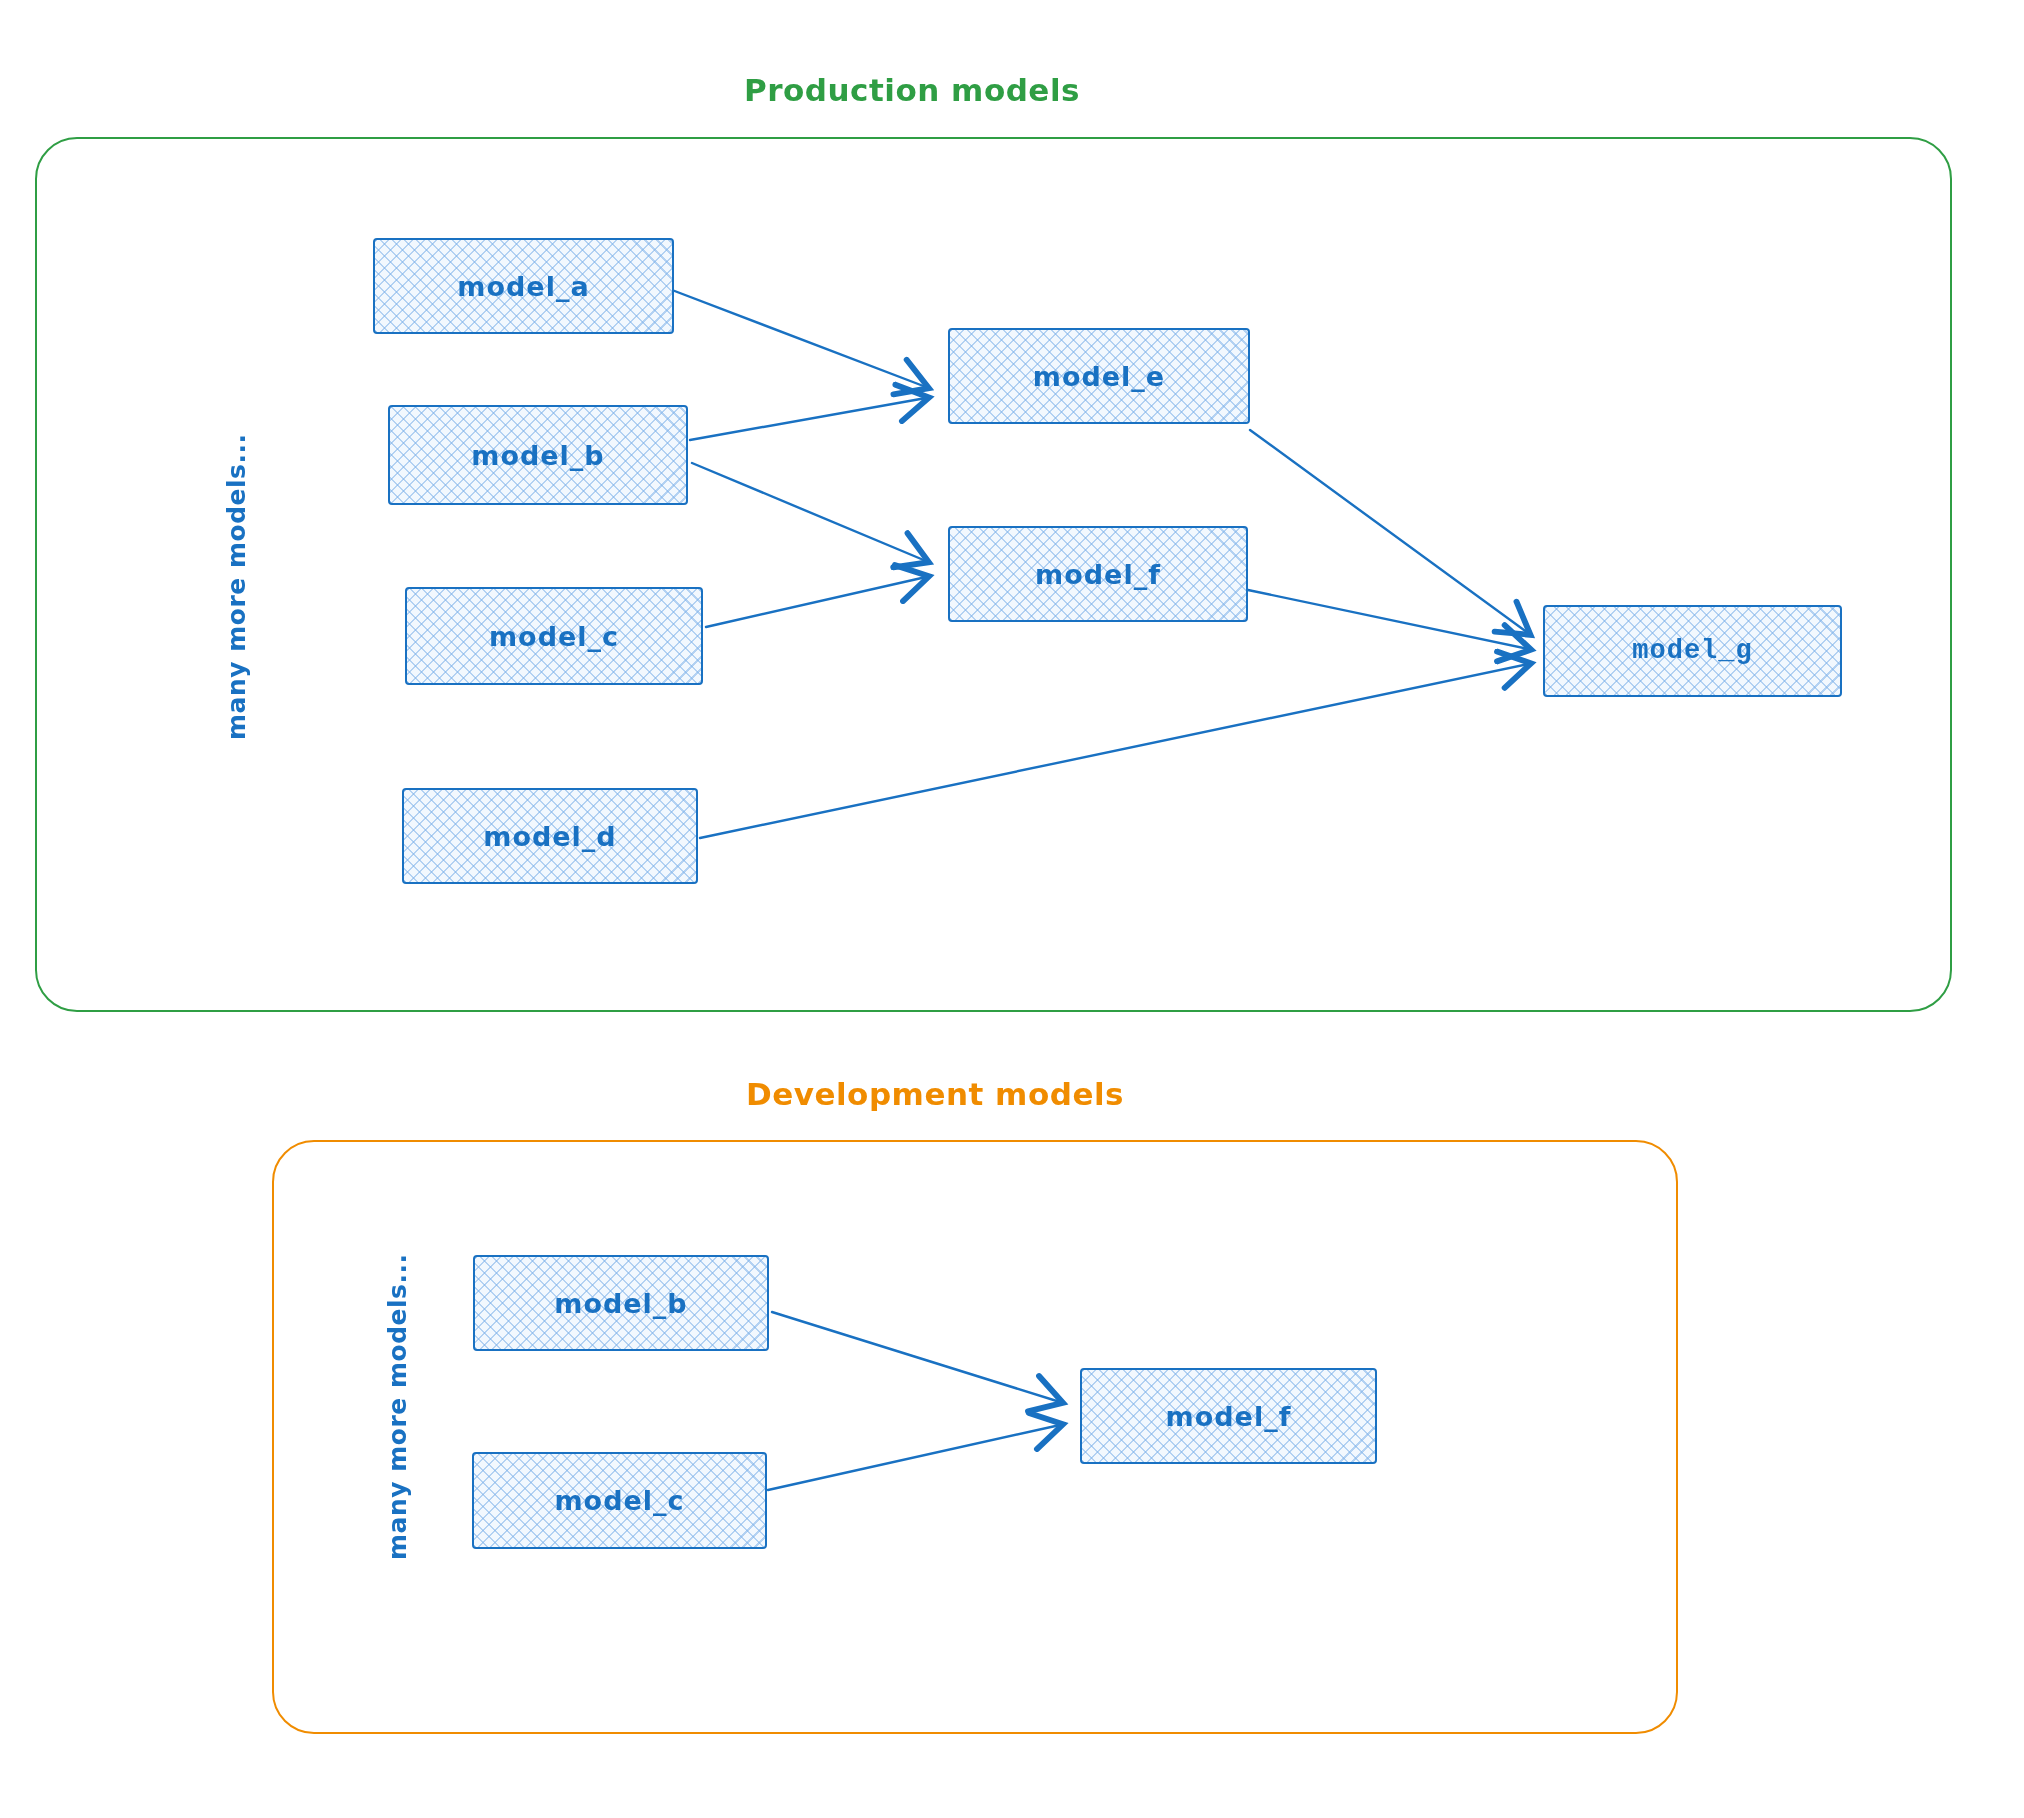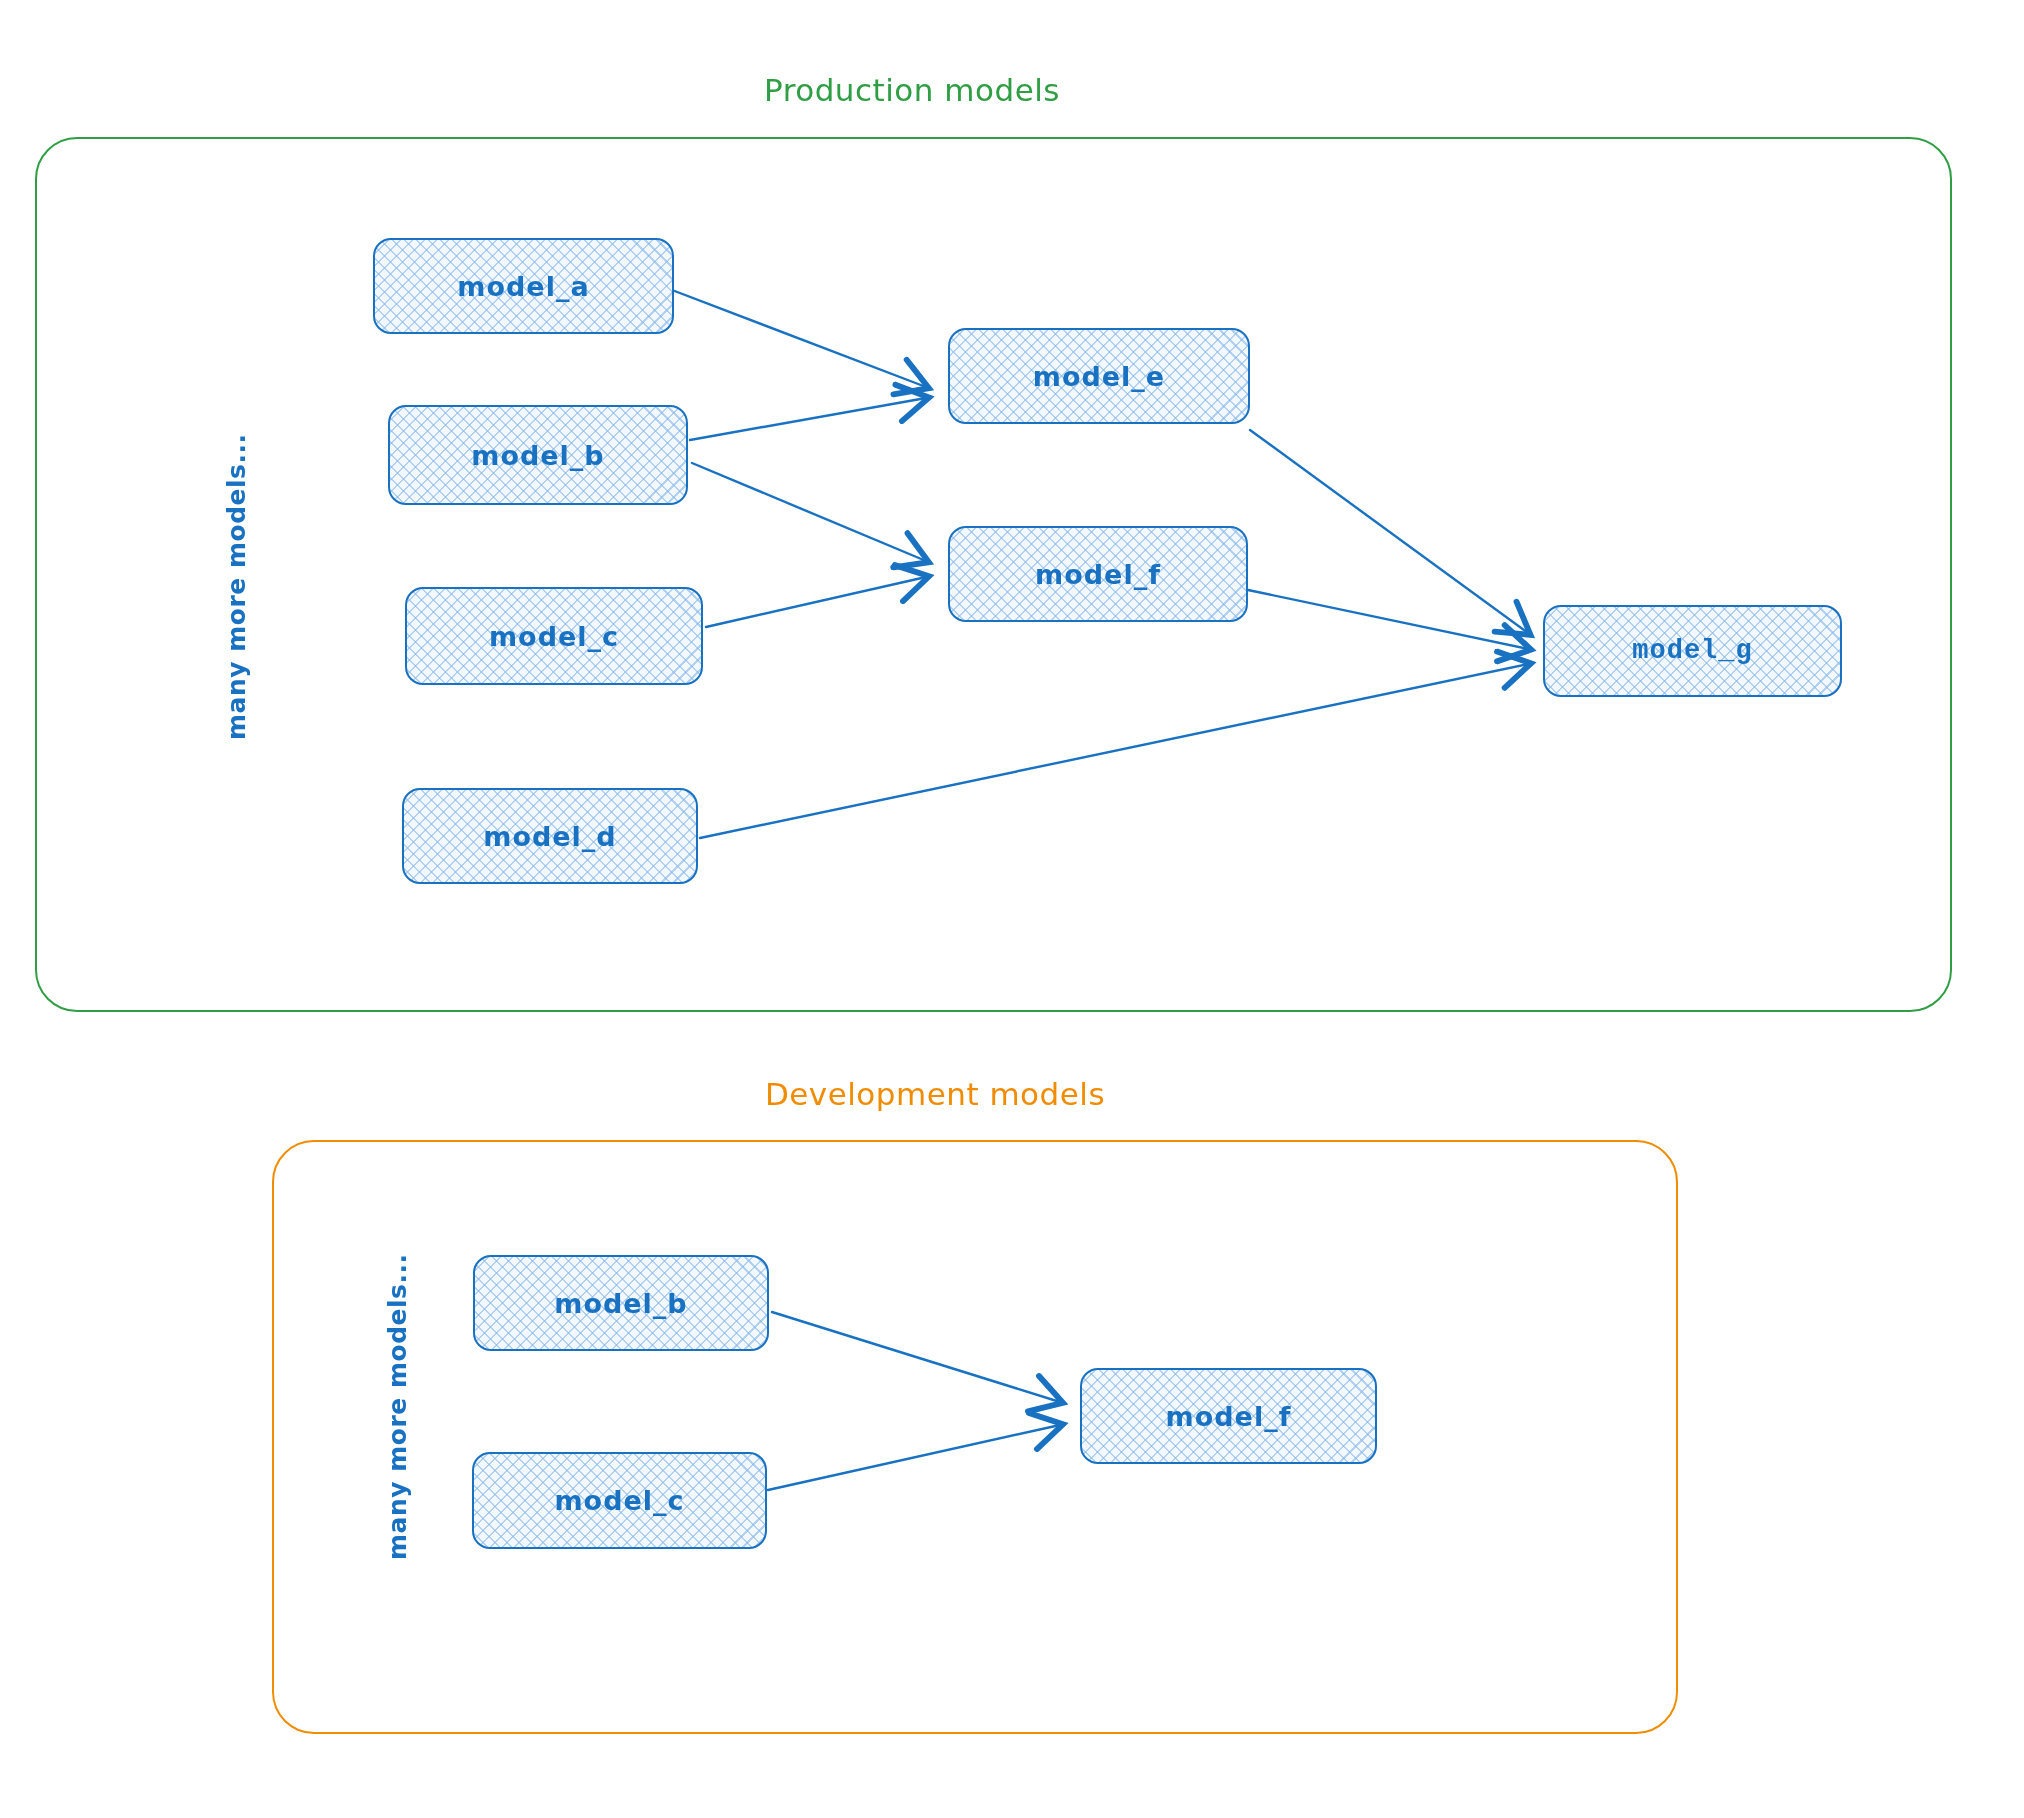--- a/index.html
+++ b/index.html
@@ -1,31 +1,31 @@
 <!DOCTYPE html>
 <html><head>
 <meta charset="utf-8">
 <style>
   html,body{margin:0;padding:0;}
   body{
     width:2024px;height:1818px;position:relative;background:#ffffff;
     font-family:"DejaVu Sans","Liberation Sans",sans-serif;overflow:hidden;
   }
   .section-title{
-    position:absolute;text-align:right;font-size:31px;font-weight:400;
+    position:absolute;text-align:right;font-size:31px;font-weight:700;
     letter-spacing:.5px;white-space:nowrap;transform:translateX(-50%);
   }
   .title-production{left:912px;top:72px;color:#2f9e44;}
   .title-development{left:935px;top:1076px;color:#f08c00;}
   .container-box{position:absolute;background:transparent;border-radius:42px;}
   .container-production{left:35px;top:137px;width:1913px;height:871px;border:2px solid #2f9e44;}
   .container-development{left:272px;top:1140px;width:1402px;height:590px;border:2px solid #f08c00;}
   .node{
     position:absolute;display:flex;align-items:center;justify-content:center;
-    border:2.5px solid #1971c2;border-radius:18px;color:#1971c2;
+    border:2.5px solid #1971c2;border-radius:4px;color:#1971c2;
     font-size:27px;font-weight:600;letter-spacing:1px;
     background-color:#f2f8fe;
     background-image:
       repeating-linear-gradient(45deg, rgba(127,178,233,.55) 0px, rgba(127,178,233,.55) 1.7px, transparent 1.7px, transparent 8.5px),
       repeating-linear-gradient(135deg, rgba(127,178,233,.55) 0px, rgba(127,178,233,.55) 1.7px, transparent 1.7px, transparent 8.5px);
   }
   .node-a{left:373px;top:238px;width:297px;height:92px;}
   .node-b{left:388px;top:405px;width:296px;height:96px;}
   .node-c{left:405px;top:587px;width:294px;height:94px;}
   .node-d{left:402px;top:776px;width:292px;height:92px;margin-top:12px;}

